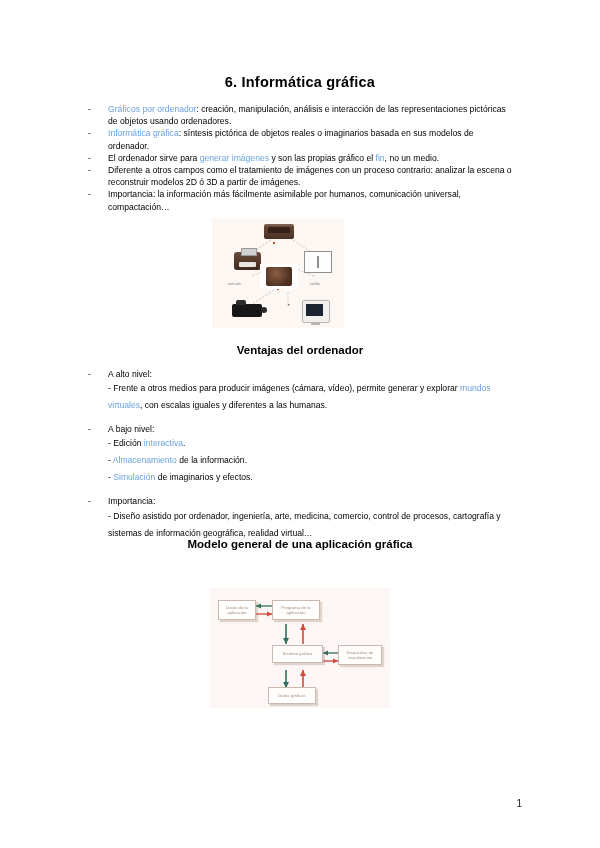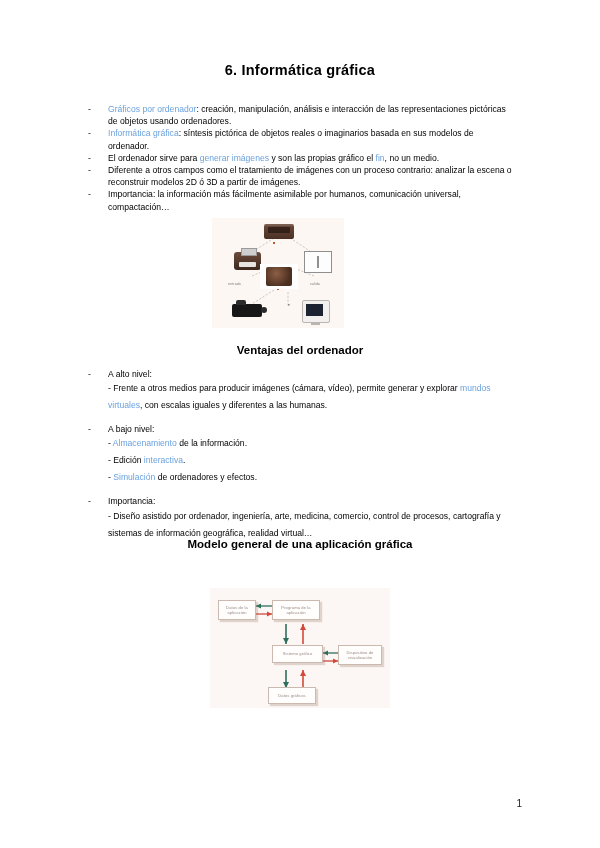--- a/index.html
+++ b/index.html
@@ -18,21 +18,21 @@
     height: 848px;
     background: #ffffff;
     overflow: hidden;
     box-sizing: border-box;
   }
 
   
   .doc-title {
     position: absolute;
     left: 0;
-    top: 62px;
+    top: 74px;
     width: 600px;
     text-align: center;
     font-size: 14.5px;
     font-weight: bold;
     letter-spacing: 0.2px;
   }
   .section-title {
     position: absolute;
     left: 0;
     width: 600px;
@@ -286,23 +286,23 @@
     <div class="lbl" style="left:16px; top:64px;">entrada</div>
     <div class="lbl" style="left:98px; top:64px;">salida</div>
   </div>
 
   <div class="section-title s1">Ventajas del ordenador</div>
   <div class="block" id="ventajas-block" style="top:368px;">
       <div class="bullet-row"><span class="dash">-</span><span>A alto nivel:</span></div>
       <div class="sub-line"><span>- Frente a otros medios para producir imágenes (cámara, vídeo), permite generar y explorar </span><span class="hl">mundos virtuales</span><span>, con escalas iguales y diferentes a las humanas.</span></div>
       <div class="gap"></div>
       <div class="bullet-row"><span class="dash">-</span><span>A bajo nivel:</span></div>
+      <div class="sub-line"><span>- Edición </span><span class="hl">interactiva</span><span>.</span></div>
       <div class="sub-line"><span>- </span><span class="hl">Almacenamiento</span><span> de la información.</span></div>
-      <div class="sub-line"><span>- Edición </span><span class="hl">interactiva</span><span>.</span></div>
-      <div class="sub-line"><span>- </span><span class="hl">Simulación</span><span> de ordenadores y efectos.</span></div>
+      <div class="sub-line"><span>- </span><span class="hl">Simulación</span><span> de imaginarios y efectos.</span></div>
       <div class="gap"></div>
       <div class="bullet-row"><span class="dash">-</span><span>Importancia:</span></div>
       <div class="sub-line"><span>- Diseño asistido por ordenador, ingeniería, arte, medicina, comercio, control de procesos, cartografía y sistemas de información geográfica, realidad virtual…</span></div>
     </div>
 
   <div class="section-title s2">Modelo general de una aplicación gráfica</div>
 
   <div class="fig2">
     <svg class="arrows" viewBox="0 0 180 120">
       <defs>

